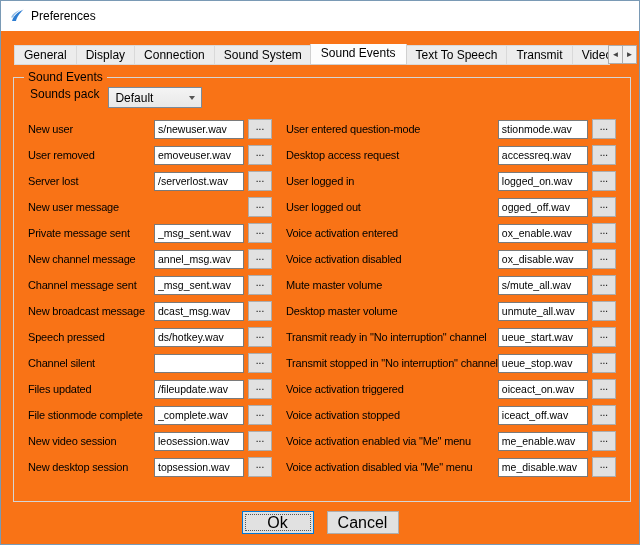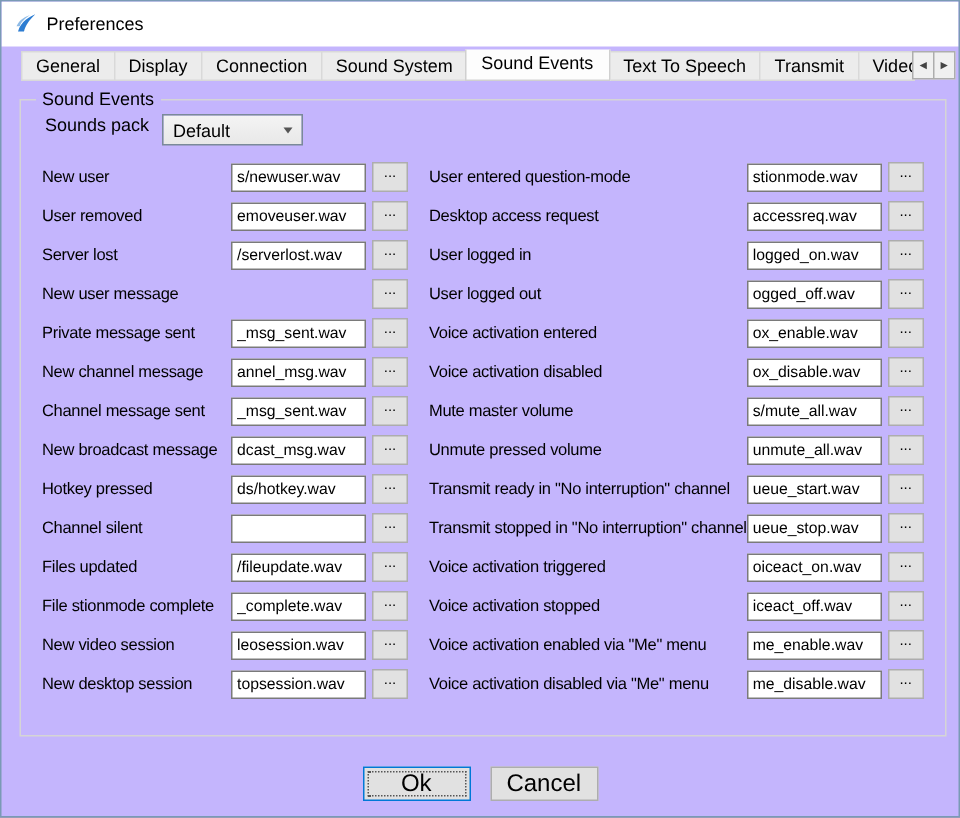--- a/index.html
+++ b/index.html
@@ -1,31 +1,31 @@
 <!DOCTYPE html>
 <html><head>
 <meta charset="utf-8">
 <style>
   html,body { margin:0; padding:0; background:#888; }
   body { width:640px; height:545px; font-family:"Liberation Sans", sans-serif; }
   .dialog {
     position:relative; width:638px; height:543px;
-    border:1px solid #7a9ab5; background:#c4b5fd; overflow:hidden;
+    border:1px solid #7a9ab5; background:#f97316; overflow:hidden;
     box-sizing:content-box;
   }
   
   .titlebar {
     height:30px; background:#ffffff; display:flex; align-items:center;
     padding-left:8px; gap:6px;
   }
   .titlebar .title { font-size:12px; color:#000; }
   .app-icon { width:16px; height:16px; display:inline-flex; }
 
   
-  .tabstrip { position:relative; margin:2px 2px 0 13px; height:21px; }
+  .tabstrip { position:relative; margin:13px 2px 0 13px; height:21px; }
   .tabs {
     display:flex; align-items:flex-end; overflow:hidden;
     width:596px; height:21px;
   }
   .tab {
     flex:none; height:16px; line-height:16px; padding:1px 9px;
     font-size:12px; color:#000; background:#ececec;
     border:1px solid #d9d9d9; margin-right:-1px; white-space:nowrap;
     cursor:default;
   }
@@ -182,21 +182,21 @@
     <button class="browse">...</button>
   </div>
 
   <div class="row">
     <span class="rlabel">New broadcast message</span>
     <input class="rinput" type="text" value="dcast_msg.wav" style="">
     <button class="browse">...</button>
   </div>
 
   <div class="row">
-    <span class="rlabel">Hotkey pressed</span>
+    <span class="rlabel">Speech pressed</span>
     <input class="rinput" type="text" value="ds/hotkey.wav" style="">
     <button class="browse">...</button>
   </div>
 
   <div class="row">
     <span class="rlabel">Channel silent</span>
     <input class="rinput" type="text" value="" style="">
     <button class="browse">...</button>
   </div>
 
@@ -261,21 +261,21 @@
     <button class="browse">...</button>
   </div>
 
   <div class="row">
     <span class="rlabel">Mute master volume</span>
     <input class="rinput" type="text" value="s/mute_all.wav" style="">
     <button class="browse">...</button>
   </div>
 
   <div class="row">
-    <span class="rlabel">Unmute pressed volume</span>
+    <span class="rlabel">Desktop master volume</span>
     <input class="rinput" type="text" value="unmute_all.wav" style="">
     <button class="browse">...</button>
   </div>
 
   <div class="row">
     <span class="rlabel">Transmit ready in "No interruption" channel</span>
     <input class="rinput" type="text" value="ueue_start.wav" style="">
     <button class="browse">...</button>
   </div>
 

